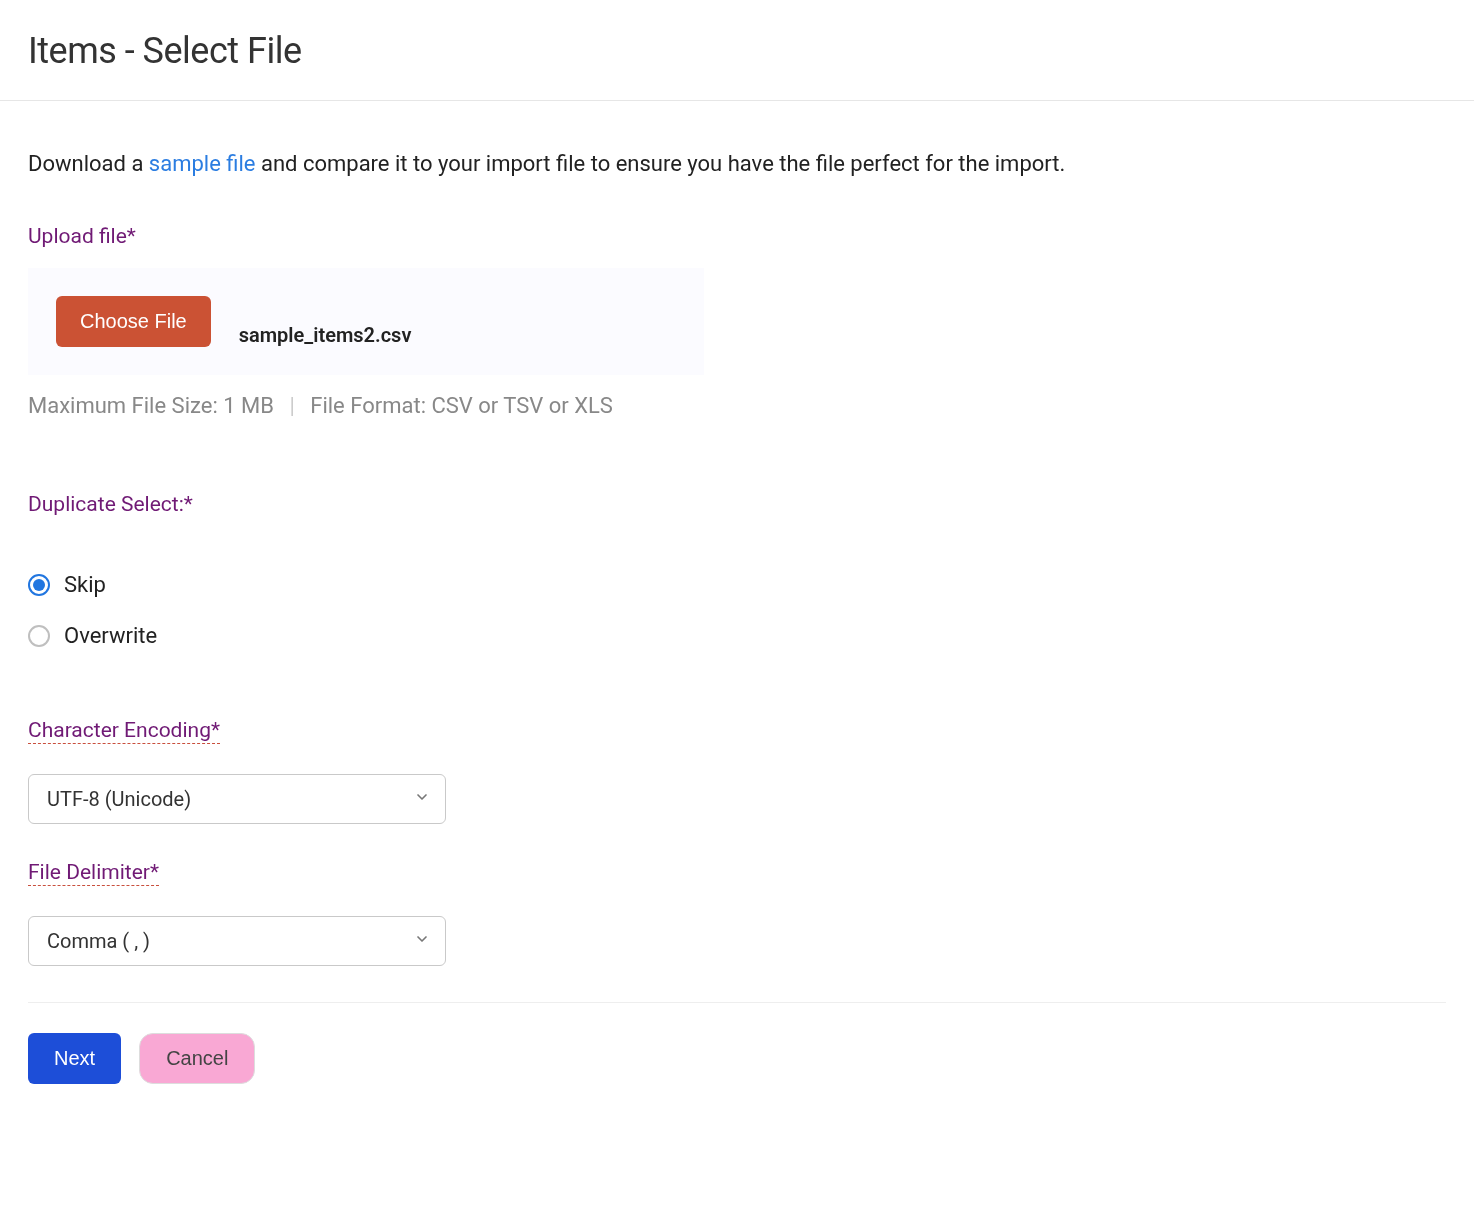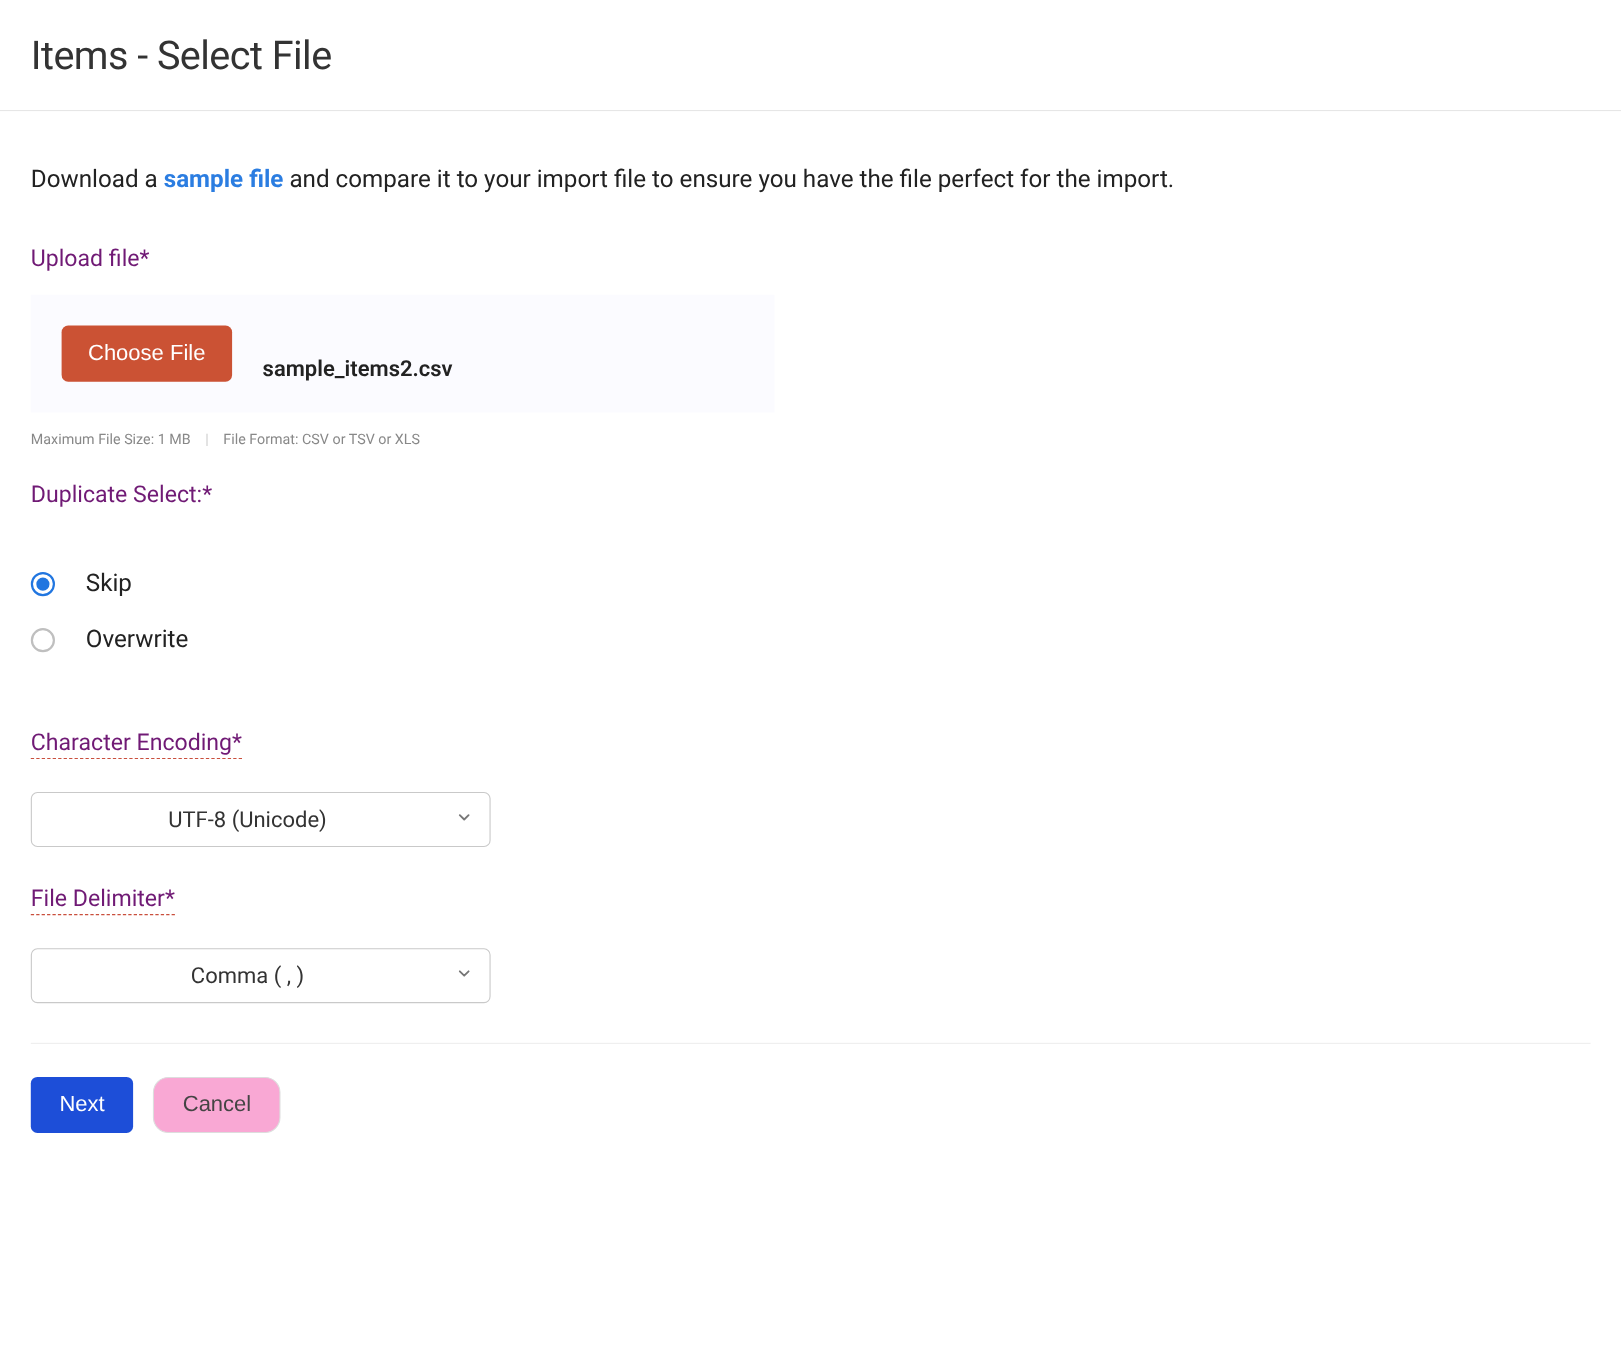--- a/index.html
+++ b/index.html
@@ -23,21 +23,20 @@
   padding: 50px 28px 0 28px;
 }
 .intro {
   font-size: 22px;
   color: #222;
   margin-bottom: 48px;
 }
 .intro a {
   color: #2b7de1;
   text-decoration: none;
-  font-weight: bold;
 }
 .label-required {
   font-size: 21px;
   color: #701a75;
   margin-bottom: 20px;
   display: inline-block;
 }
 .label-dotted {
   border-bottom: 1px dashed #c94f3d;
   padding-bottom: 1px;
@@ -60,36 +59,36 @@
   padding: 14px 24px;
   border-radius: 6px;
   cursor: pointer;
 }
 .filename {
   font-size: 20px;
   font-weight: 600;
   color: #222;
 }
 .file-meta {
-  font-size: 13px;
+  font-size: 22px;
   color: #888;
-  margin-bottom: 30px;
+  margin-bottom: 74px;
 }
 .file-meta .sep {
   margin: 0 10px;
   color: #ccc;
 }
 .radio-group {
   margin-top: 36px;
   margin-bottom: 70px;
 }
 .radio-row {
   display: flex;
   align-items: center;
-  gap: 28px;
+  gap: 14px;
   margin-bottom: 26px;
 }
 .radio {
   width: 22px;
   height: 22px;
   border: 2px solid #bfbfbf;
   border-radius: 50%;
   display: inline-flex;
   align-items: center;
   justify-content: center;
@@ -120,21 +119,21 @@
   width: 100%;
   border: 1px solid #c9c9c9;
   border-radius: 6px;
   padding: 12px 42px 12px 18px;
   font-size: 20px;
   color: #333;
   background: #fff;
   cursor: pointer;
   display: flex;
   align-items: center;
-  justify-content: center;
+  justify-content: flex-start;
 }
 .chevron {
   position: absolute;
   right: 16px;
   top: 50%;
   transform: translateY(-50%);
   pointer-events: none;
 }
 .footer-divider {
   border-top: 1px solid #eee;

